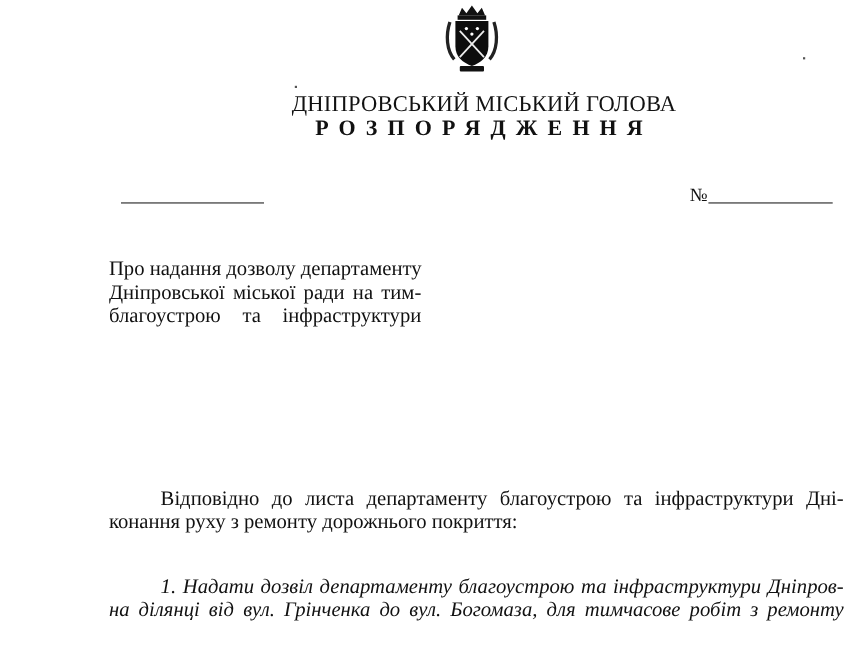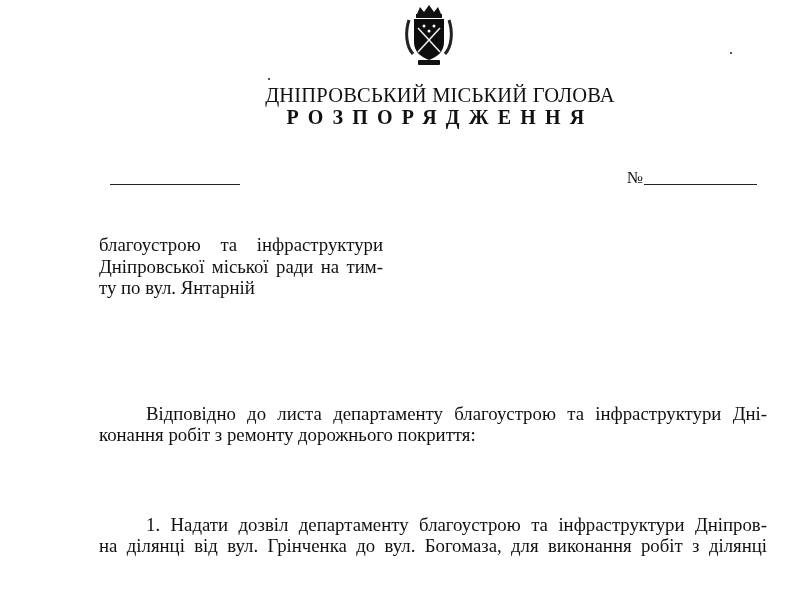--- a/index.html
+++ b/index.html
@@ -33,27 +33,27 @@
   .number-sign { font-size: 17px; line-height: 20px; }
   .number-line { width: 113px; border-top: 1.3px solid #222; margin-left: 1px; margin-bottom: 3px; }
   .subject {
     position: absolute; left: 99px; top: 234px; width: 284px;
     font-size: 18.8px; line-height: 21.6px; text-align: justify;
   }
   .subject .ln { display: block; text-align-last: justify; white-space: nowrap; }
   .subject .ln.last { text-align-last: left; }
   .para {
     position: absolute; left: 99px; width: 668px;
-    font-size: 18.8px; line-height: 21.3px;
+    font-size: 18.8px; line-height: 21.3px; margin-top: 40px;
   }
   .para .ln { display: block; text-align: justify; text-align-last: justify; white-space: nowrap; }
   .para .ln.first { padding-left: 47px; }
   .para .ln.last { text-align-last: left; }
   .p1 { top: 403px; }
-  .p2 { top: 514px; }
+  .p2 { top: 483px; font-style: italic; }
 </style>
 </head>
 <body>
 
 <div class="emblem">
   <svg width="52" height="62" viewBox="0 0 52 62">
 
     <path d="M14 10 L17 3 L21 8 L26 1 L31 8 L35 3 L38 10 Z" fill="#111"></path>
     <rect x="13" y="10" width="26" height="4" fill="#111"></rect>
 
@@ -80,26 +80,26 @@
 <div class="doc-type">РОЗПОРЯДЖЕННЯ</div>
 
 <div class="date-line"></div>
 
 <div class="number-field">
   <span class="number-sign">№</span>
   <span class="number-line"></span>
 </div>
 
 <div class="subject">
+  <span class="ln">Про надання дозволу департаменту</span>
+  <span class="ln">Дніпровської міської ради на тим-</span>
   <span class="ln">благоустрою та інфраструктури</span>
-  <span class="ln">Дніпровської міської ради на тим-</span>
-  <span class="ln last">ту по вул. Янтарній</span>
 </div>
 
 <div class="para p1">
   <span class="ln first">Відповідно до листа департаменту благоустрою та інфраструктури Дні-</span>
-  <span class="ln last">конання робіт з ремонту дорожнього покриття:</span>
+  <span class="ln last">конання руху з ремонту дорожнього покриття:</span>
 </div>
 
 <div class="para p2">
   <span class="ln first">1. Надати дозвіл департаменту благоустрою та інфраструктури Дніпров-</span>
-  <span class="ln">на ділянці від вул. Грінченка до вул. Богомаза, для виконання робіт з ділянці</span>
+  <span class="ln">на ділянці від вул. Грінченка до вул. Богомаза, для тимчасове робіт з ремонту</span>
 </div>
 
 </body></html>

